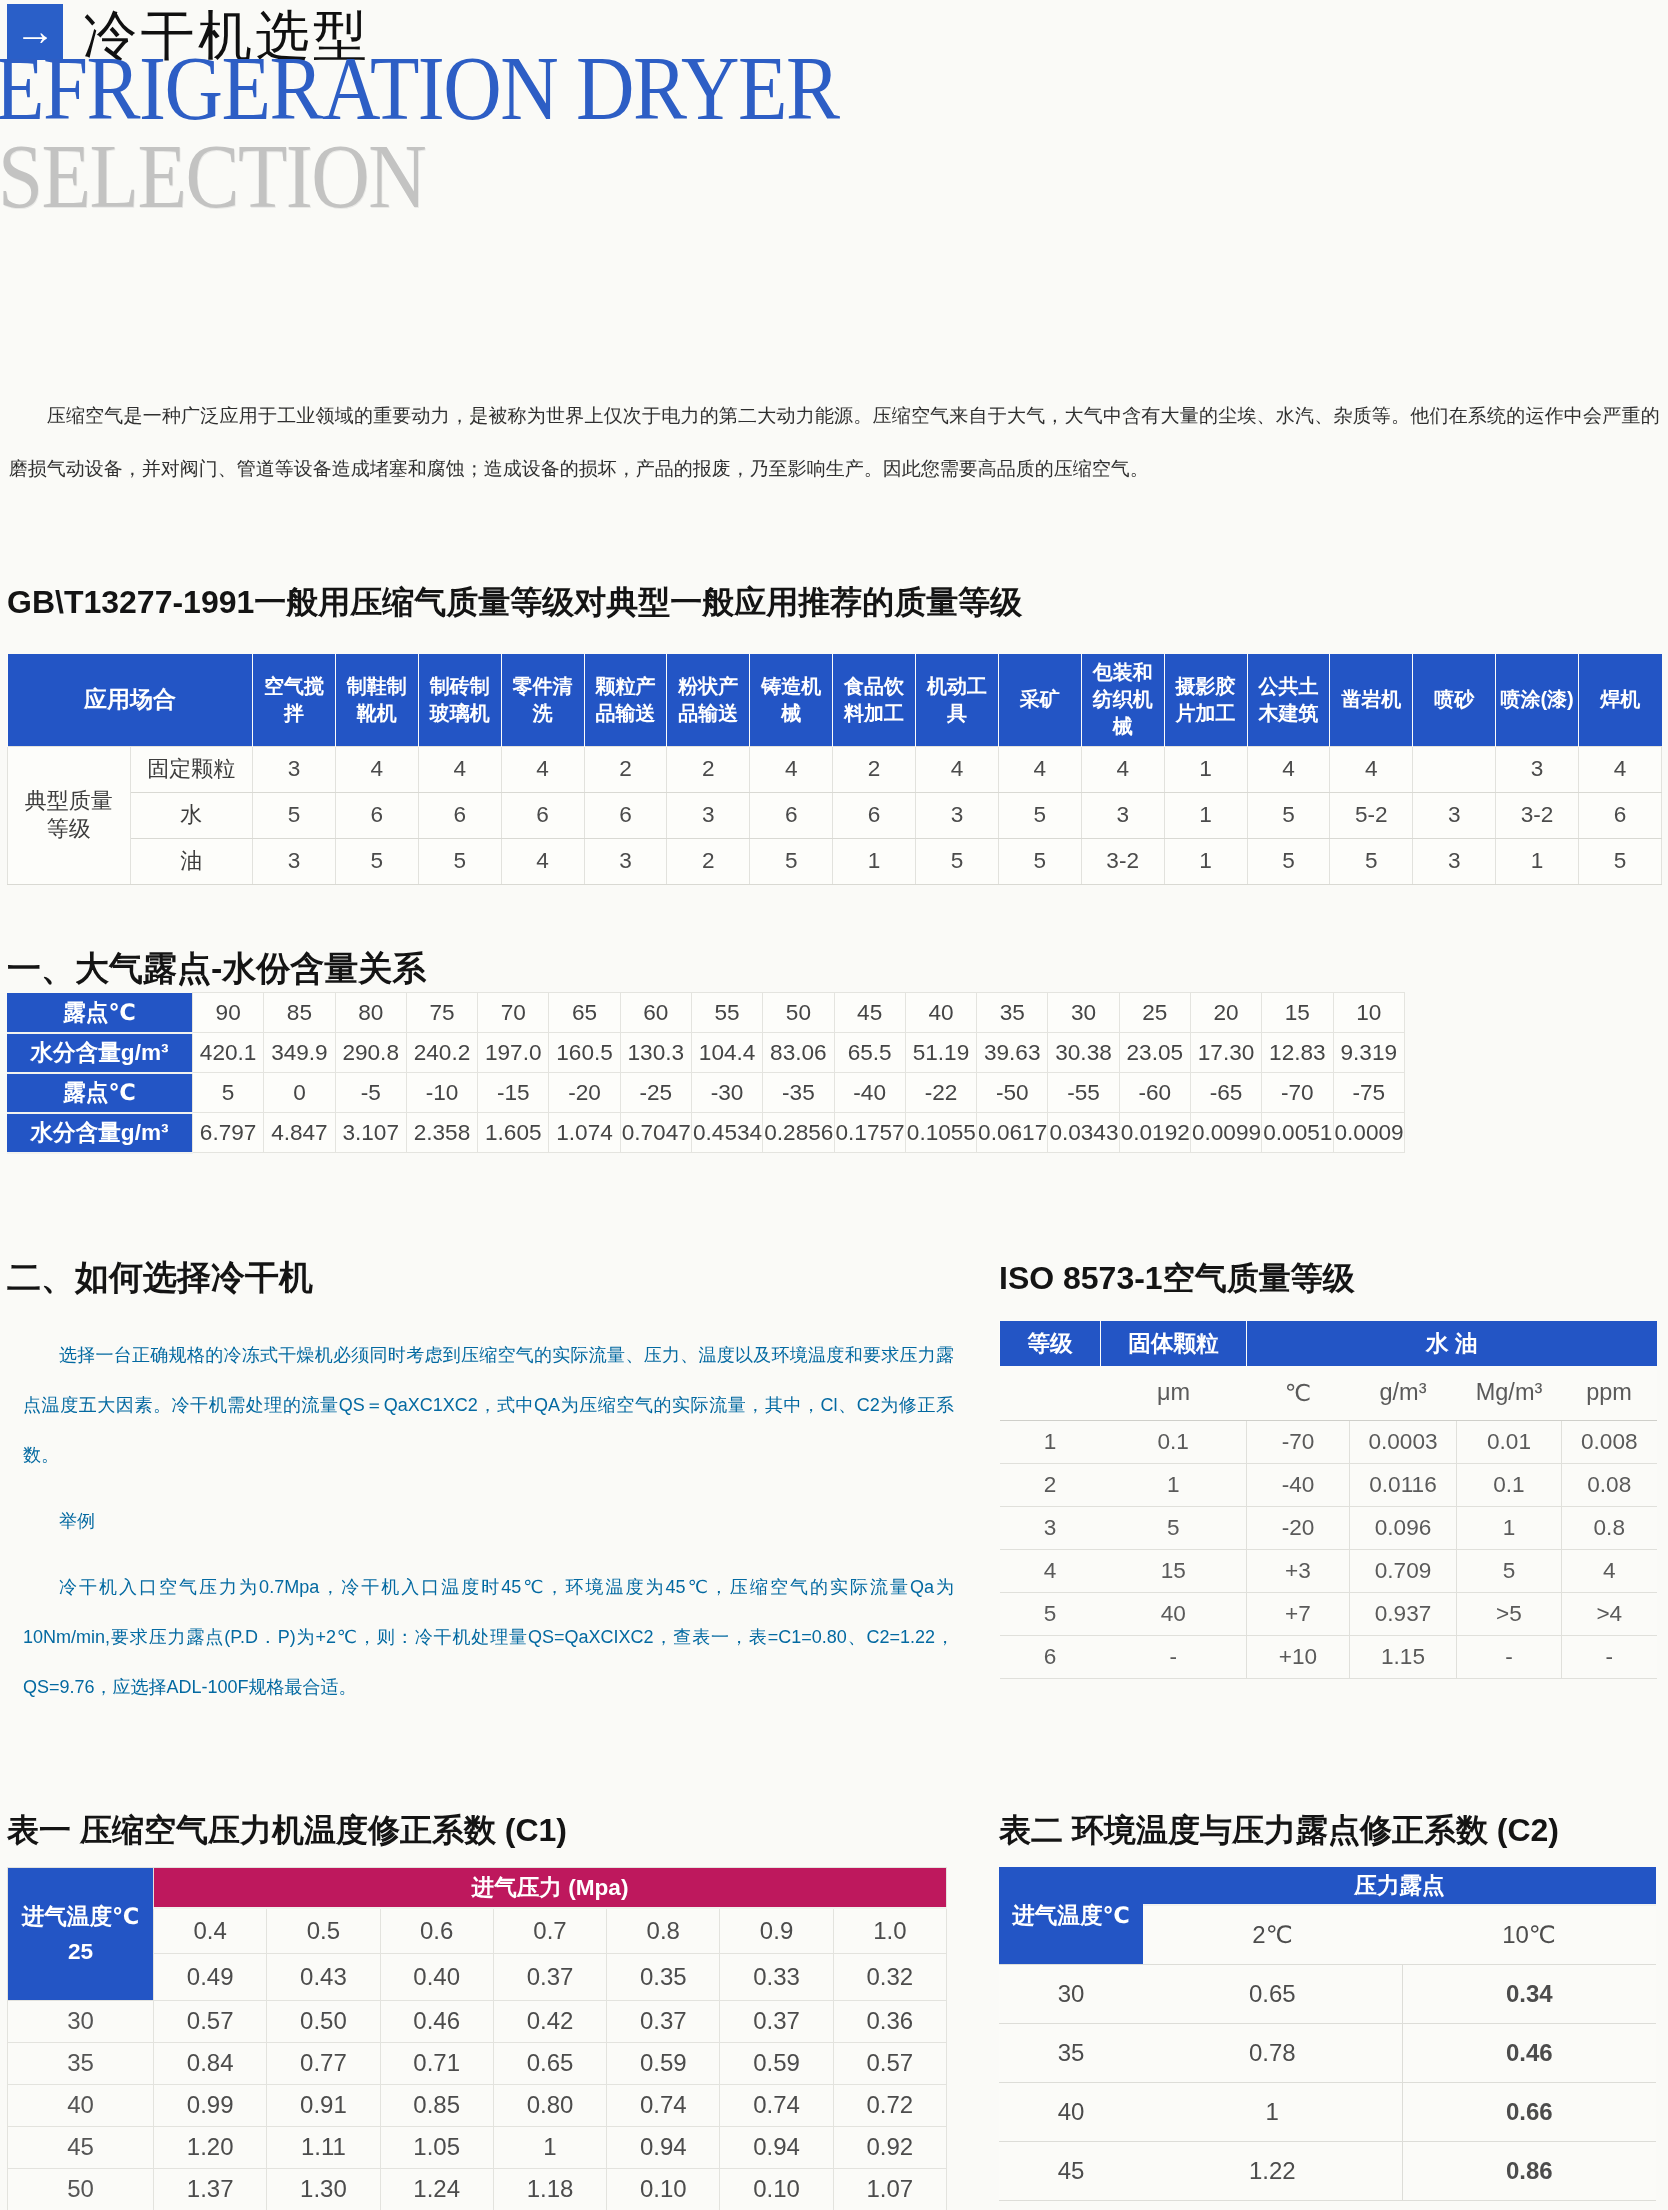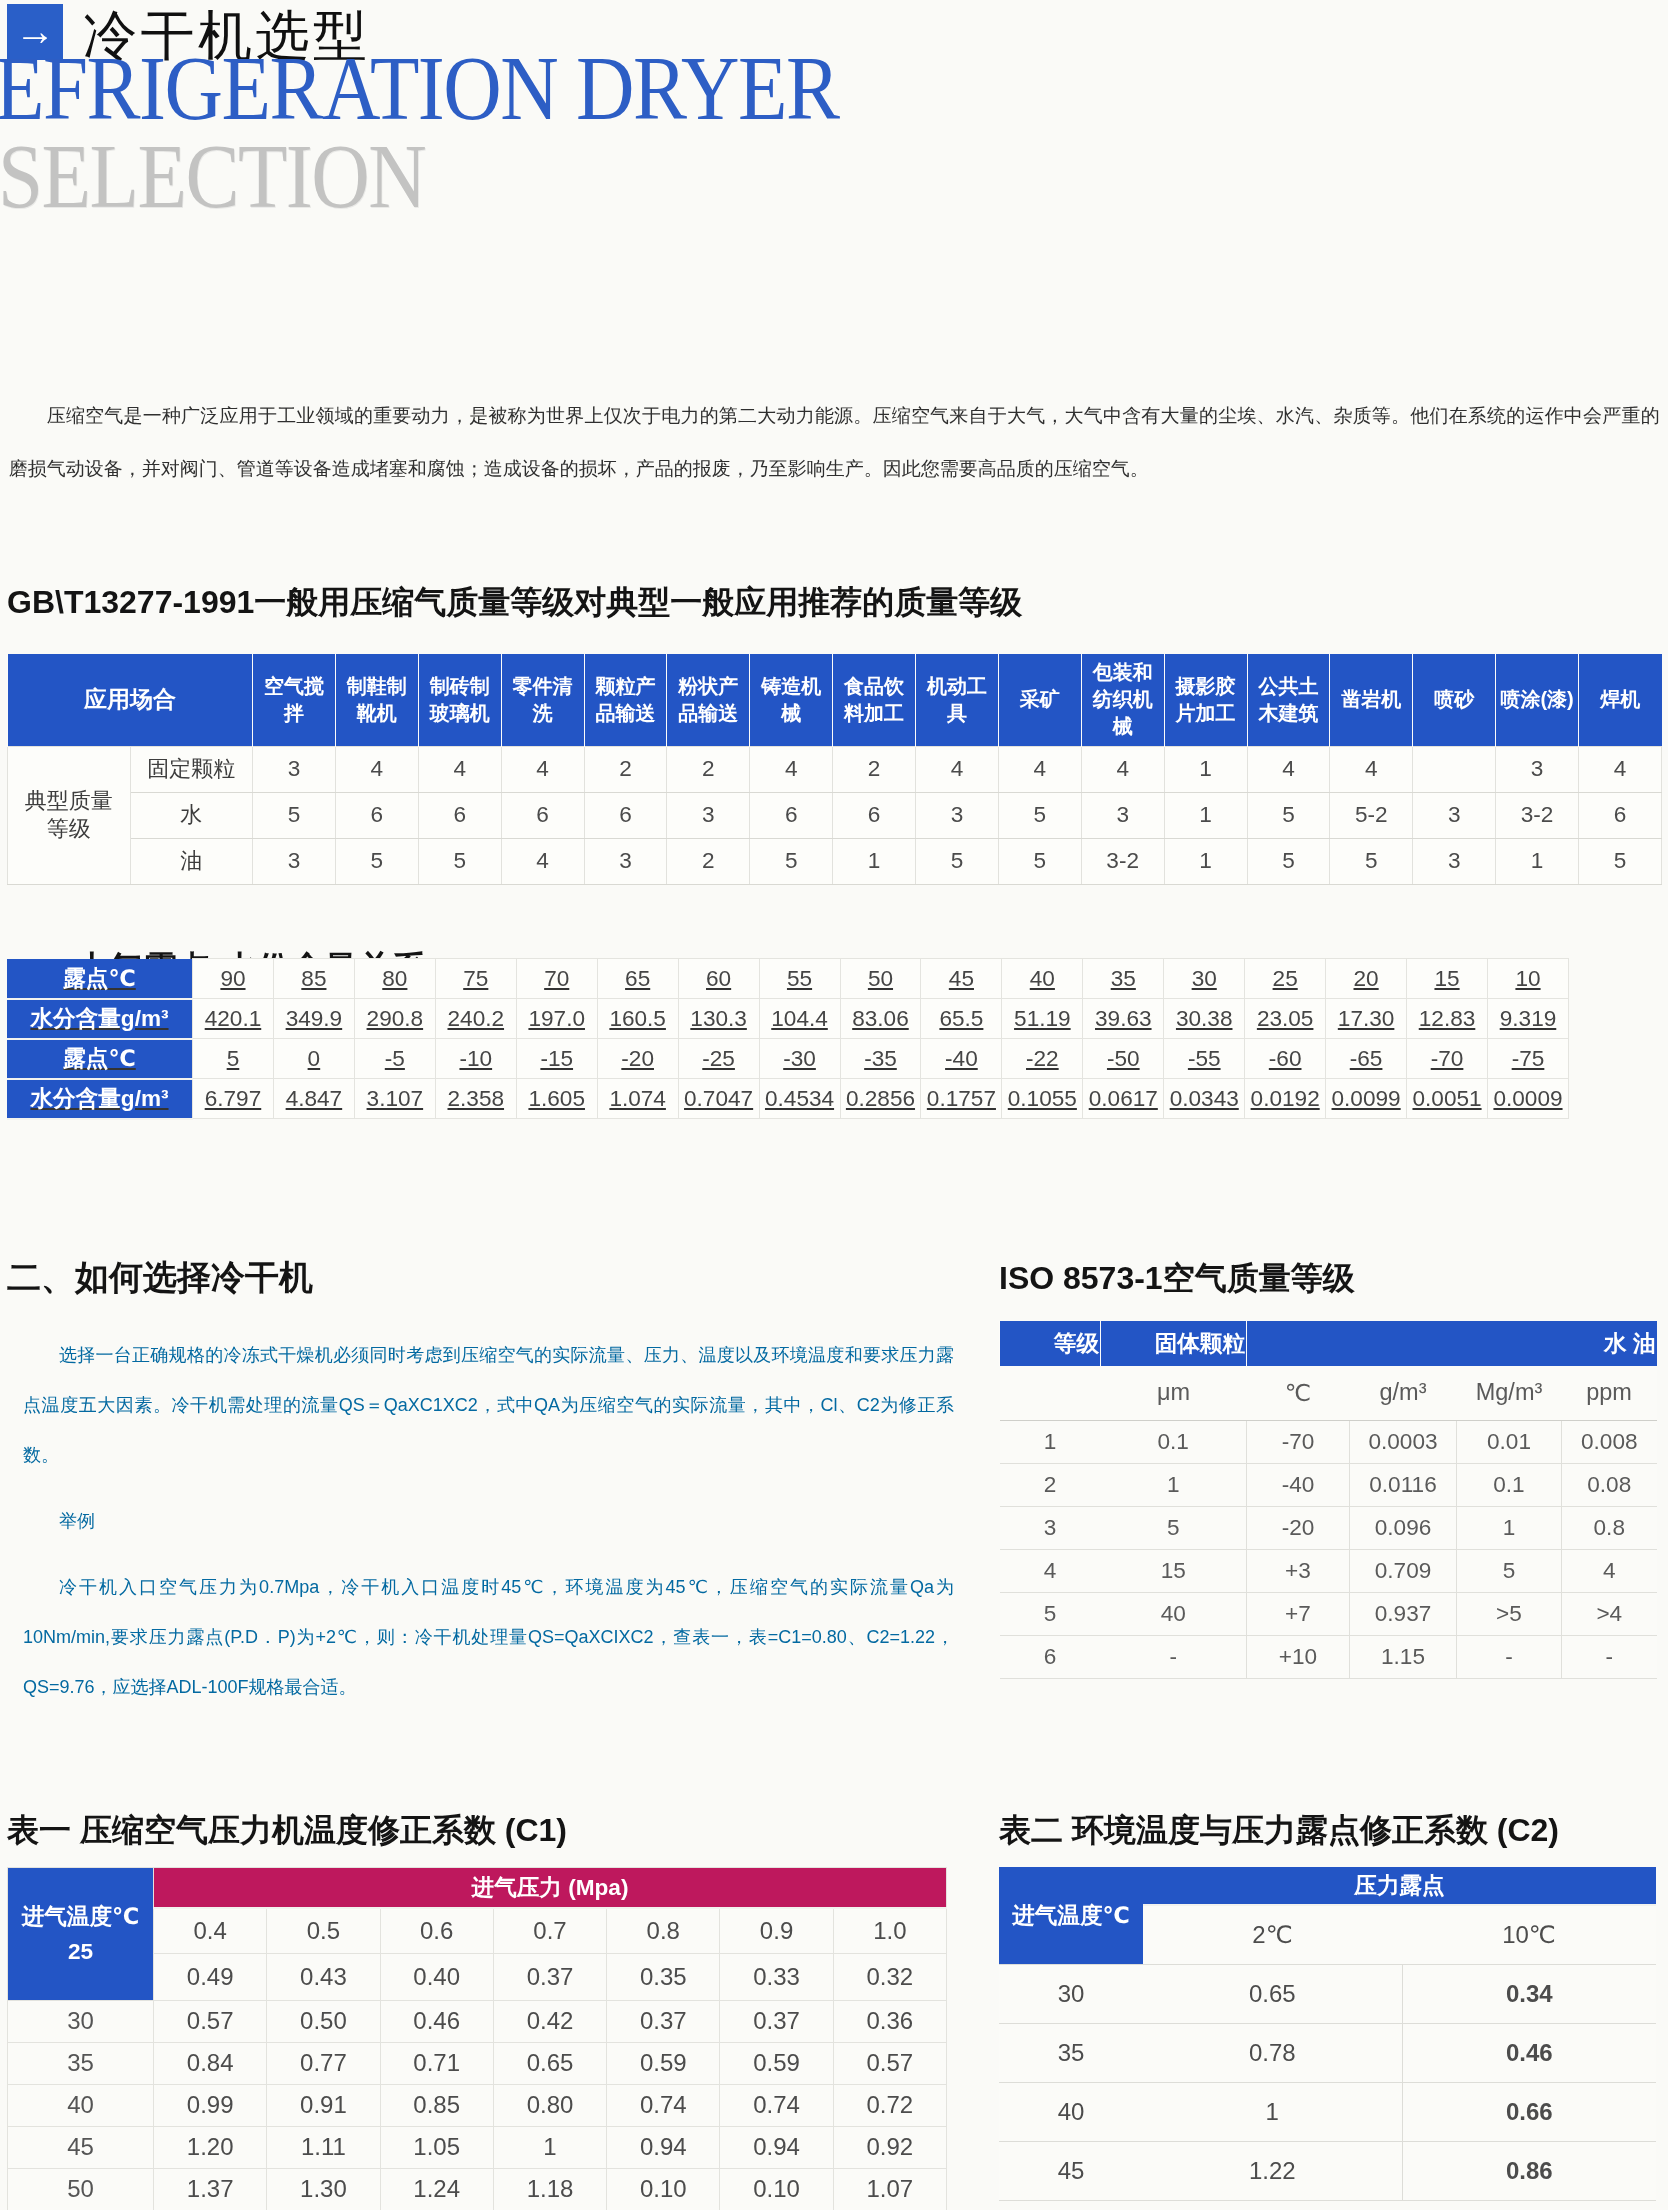--- a/index.html
+++ b/index.html
@@ -34,35 +34,35 @@
   #gb-table th.gb-corner{font-size:23px;width:237px;}
   #gb-table thead tr{height:92px;}
   #gb-table tbody tr{height:46px;background:#fdfdfa;}
   #gb-table td{border:0.9px solid #e2e2dd;border-bottom:0.9px solid #d9d9d3;text-align:center;vertical-align:middle;
                font-size:22.6px;color:#4b4b4b;}
   #gb-table td.gb-group{width:111px;font-size:22px;color:#3d3d3d;line-height:28px;padding:0 12px;}
   #gb-table td.gb-sublabel{width:126px;font-size:22px;color:#3d3d3d;}
   #gb-table tbody{border-bottom:1.7px solid #c9c9c3;}
 
   
-  #dew-table{position:absolute;left:7px;top:958px;width:1562px;text-decoration:underline;}
+  #dew-table{position:absolute;left:7px;top:992px;width:1398px;}
   #dew-table tr{height:40px;}
   #dew-table td{text-align:center;vertical-align:middle;font-size:22.6px;color:#454545;
                 background:#fdfdfa;border:0.9px solid #e4e4df;}
   #dew-table td.dew-label{width:183px;background:#2355c5;color:#fff;font-weight:700;font-size:22.6px;
                 border:none;border-bottom:2.6px solid #f2f2ee;}
   #dew-table{border-bottom:1.7px solid #c9c9c3;}
 
   
   .sec2-text{position:absolute;left:7px;top:1314px;width:963px;}
   .sec2-text p{margin:16px;font-size:18px;line-height:50px;color:#0369a1;text-indent:2em;text-align:justify;}
 
   
   #iso-table{position:absolute;left:999px;top:1321px;width:657px;}
-  #iso-table th{background:#2355c5;color:#fff;font-size:22.6px;font-weight:700;height:43px;text-align:right;
+  #iso-table th{background:#2355c5;color:#fff;font-size:22.6px;font-weight:700;height:43px;text-align:center;
                 border-left:0.9px solid rgba(255,255,255,.38);}
   #iso-table tr.iso-subrow{height:54px;}
   #iso-table tr.iso-subrow td{font-size:23.5px;color:#5a5a5a;background:#fbfbf8;border-bottom:1.7px solid #cfcfca;}
   #iso-table tbody tr{height:43px;}
   #iso-table td{text-align:center;vertical-align:middle;font-size:22.6px;color:#5a5a5a;background:#fbfbf8;
                 border-bottom:0.9px solid #e0e0db;}
   #iso-table tbody td+td+td{border-left:0.9px solid #e0e0db;}
   #iso-table tbody{border-bottom:1.7px solid #b9b9b4;}
 
   

